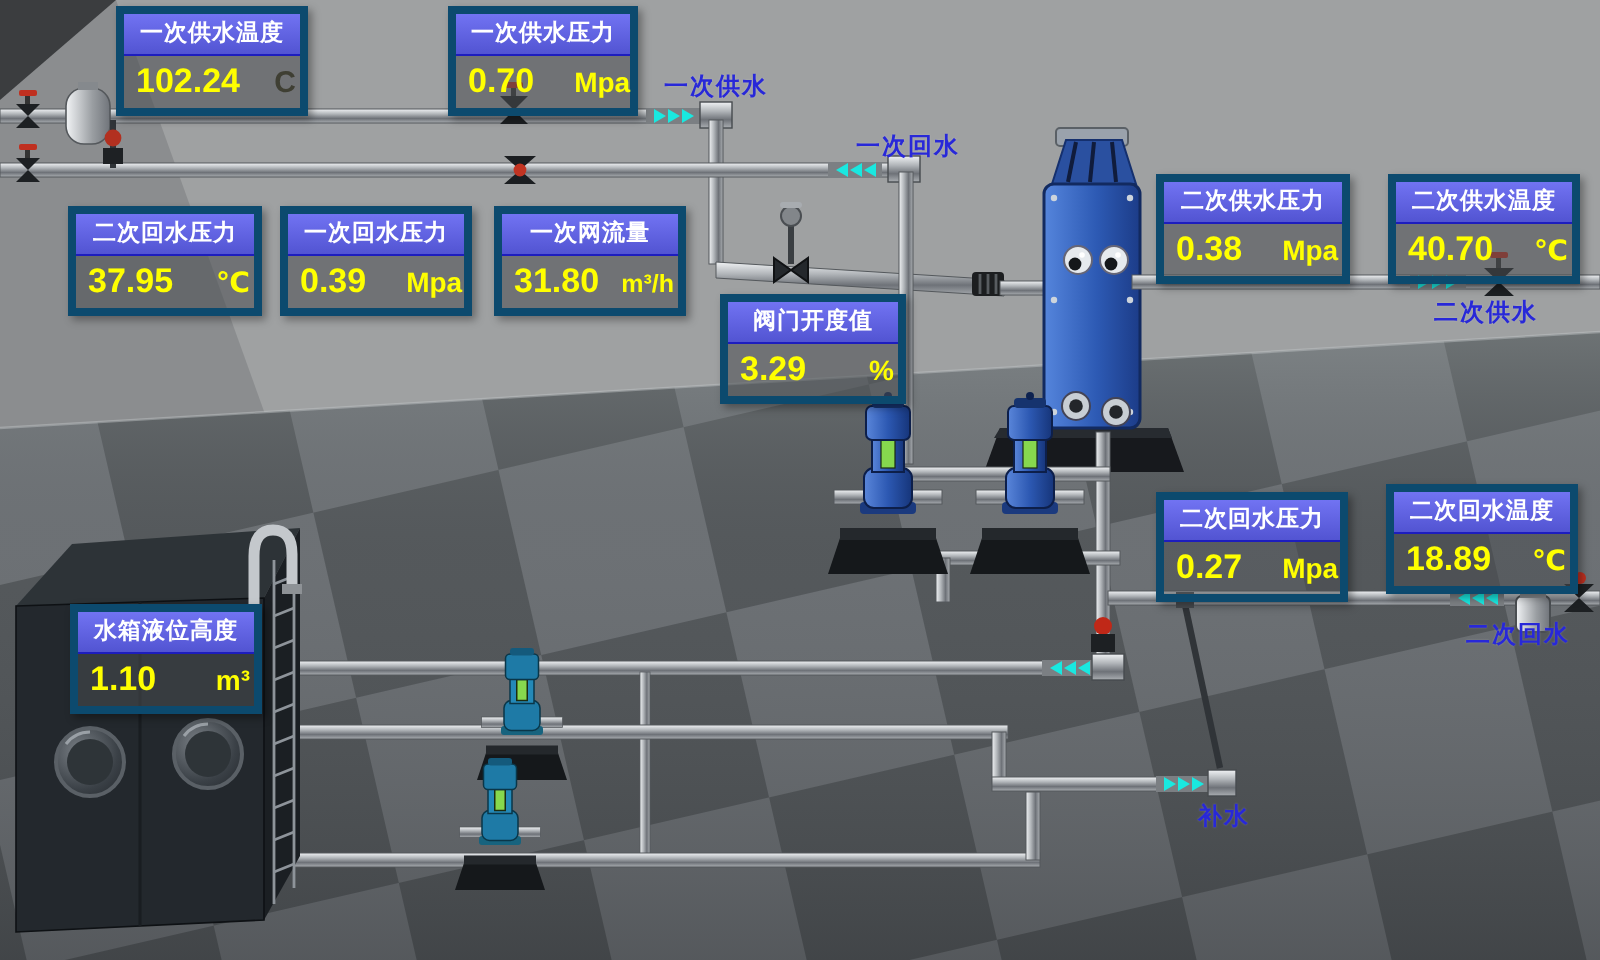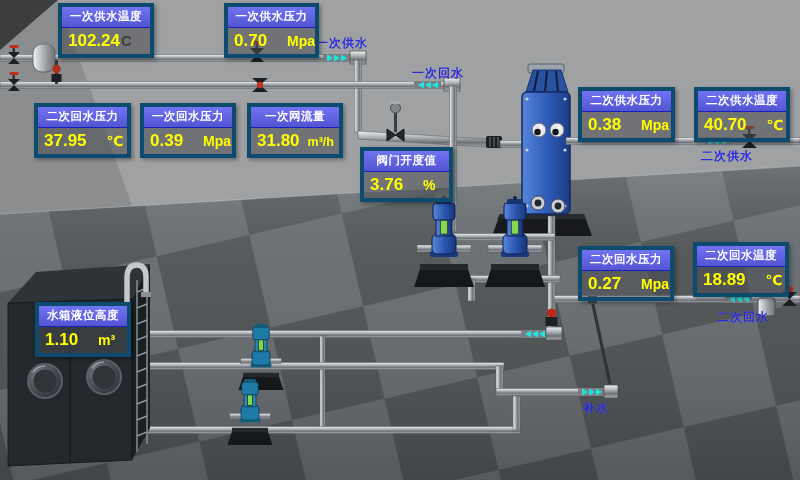--- a/index.html
+++ b/index.html
@@ -4,26 +4,26 @@
 <style>
   html,body{margin:0;padding:0;background:#222;}
   #stage{position:relative;width:800px;height:480px;overflow:hidden;
          font-family:"Liberation Sans","DejaVu Sans",sans-serif;background:#9fa1a2;}
   #scene{position:absolute;left:0;top:0;}
   .panel{position:absolute;border:4px solid #0c4a6e;box-shadow:2px 2px 4px rgba(0,0,0,.35);z-index:5;}
   .panel-title{background:linear-gradient(#7173f2,#5254d2);color:#ffffff;
                font-weight:bold;font-size:11.5px;text-align:center;
                padding:2px 0 3px;border-bottom:1px solid #1d1dbe;letter-spacing:.5px;}
   .panel-value{background:rgba(72,76,80,.55);color:#ffff00;font-weight:bold;font-size:17px;
-               padding:3px 2px 3px 6px;display:flex;align-items:baseline;white-space:nowrap;}
+               padding:3px 2px 3px 6px;display:flex;align-items:baseline;white-space:nowrap;justify-content:space-between;}
   .panel-value .unit{margin-left:20px;font-size:14px;}
   .panel-value .unit-small{margin-left:8px;font-size:12.5px;}
   .panel-value .unit-dark{color:#3f3f33;margin-left:1px;font-size:15px;}
   .pipelabel{position:absolute;color:#2828d8;font-weight:bold;font-size:12px;
-             letter-spacing:1px;z-index:4;text-shadow:0 0 1px rgba(255,255,255,.25);}
+             letter-spacing:1px;z-index:4;text-shadow:0 0 1px rgba(255,255,255,.25);margin-left:16px;}
 </style>
 </head>
 <body>
 
 <div id="stage">
 
 <svg id="scene" width="800" height="480" viewBox="0 0 800 480">
   <defs>
     <linearGradient id="ph" x1="0" y1="0" x2="0" y2="1">
       <stop offset="0" stop-color="#f0f2f4"></stop>
@@ -361,21 +361,21 @@
 <div class="panel" style="left:247px;top:103px;width:88px">
   <div class="panel-title">一次网流量</div>
   <div class="panel-value">
         <span>31.80</span>
         <span class="unit unit-small">m³/h</span>
       </div>
 </div>
 <div class="panel" style="left:360px;top:147px;width:85px">
   <div class="panel-title">阀门开度值</div>
   <div class="panel-value">
-        <span>3.76</span>
+        <span>3.29</span>
         <span class="unit">%</span>
       </div>
 </div>
 <div class="panel" style="left:578px;top:87px;width:89px">
   <div class="panel-title">二次供水压力</div>
   <div class="panel-value">
         <span>0.38</span>
         <span class="unit">Mpa</span>
       </div>
 </div>

